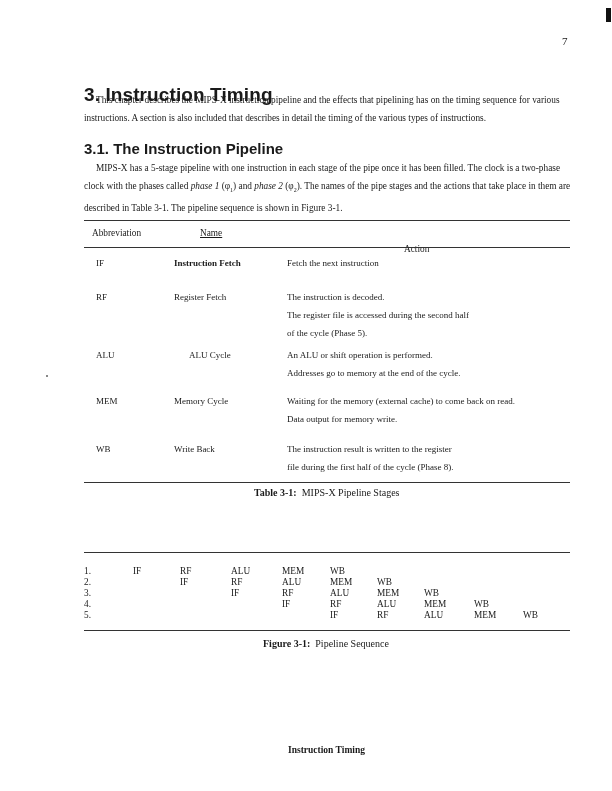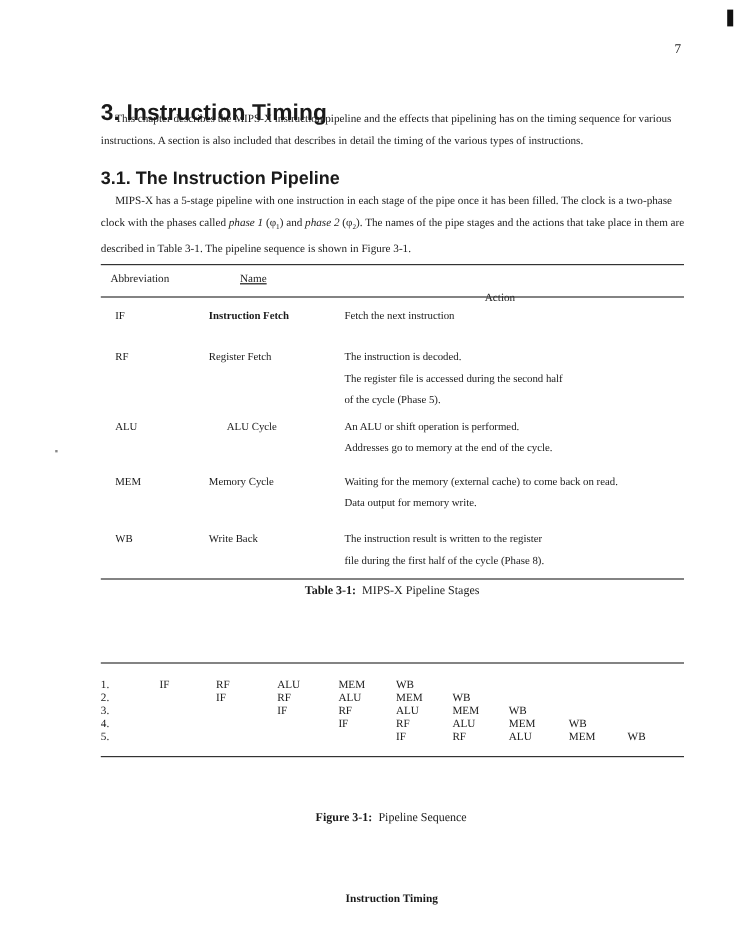--- a/index.html
+++ b/index.html
@@ -114,16 +114,16 @@
     <div>
       <div class="seq" style="left: 84px; top: 610px;">5.</div>
       <div class="seq" style="left: 330px; top: 610px;">IF</div>
       <div class="seq" style="left: 377px; top: 610px;">RF</div>
       <div class="seq" style="left: 424px; top: 610px;">ALU</div>
       <div class="seq" style="left: 474px; top: 610px;">MEM</div>
       <div class="seq" style="left: 523px; top: 610px;">WB</div>
     </div>
   </div>
 <div class="rule" style="left:84px; top:630px; width:486px;"></div>
-<div class="abs caption" style="left:263px; top:638px;margin-top:38px;"><b>Figure 3-1:</b>&nbsp;&nbsp;<span>Pipeline Sequence</span></div>
+<div class="abs caption" style="left:263px; top:638px;"><b>Figure 3-1:</b>&nbsp;&nbsp;<span>Pipeline Sequence</span></div>
 
 <div class="abs dot"></div>
 <div class="abs footer">Instruction Timing</div>
 
 </body></html>

